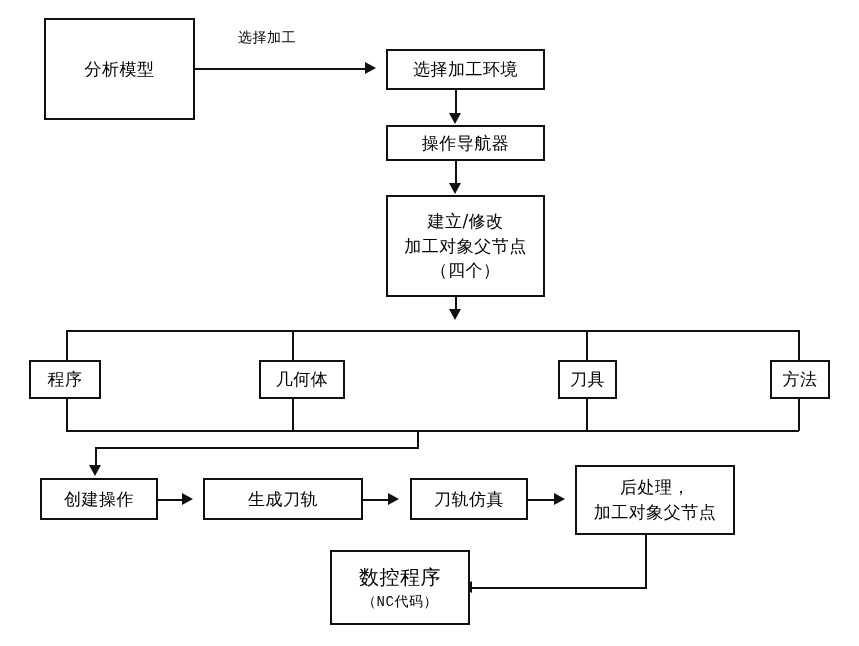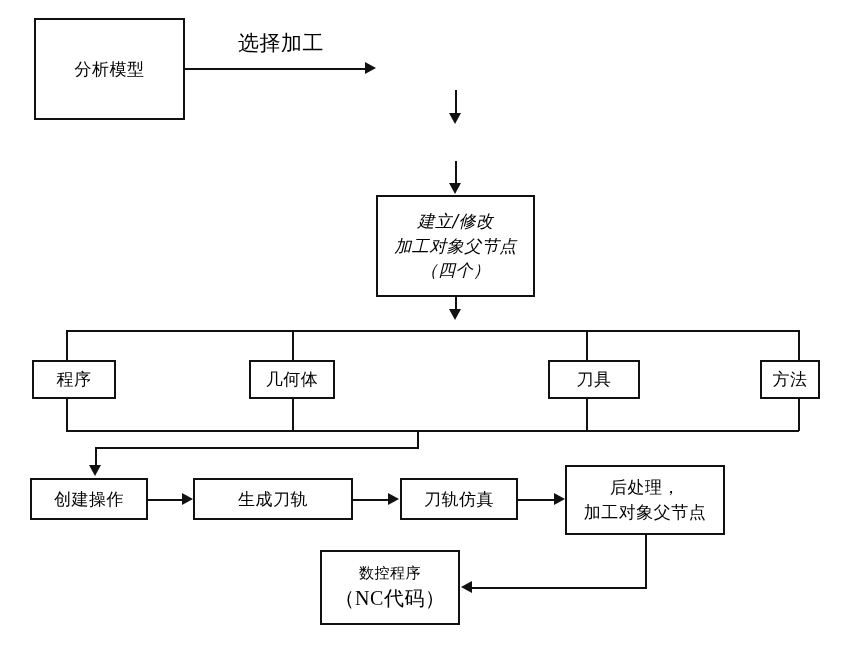--- a/index.html
+++ b/index.html
@@ -18,26 +18,27 @@
     background:#fff;
     display:flex;
     flex-direction:column;
     align-items:center;
     justify-content:center;
     text-align:center;
     font-size:17px;
     line-height:1.45;
     letter-spacing:0.5px;
     z-index:3;
+    margin-left:10px;
   }
   .node .line{display:block;white-space:nowrap;}
-  .node.mono .line{font-family:Liberation Serif, serif;font-size:20px;}
+  .node.mono .line{font-family:Liberation Mono, monospace;font-size:14px;}
   .edge-label{
     position:absolute;
-    font-size:21px;
+    font-size:14px;
     letter-spacing:0.5px;
     white-space:nowrap;
     z-index:4;
     background:transparent;
   }
   .hline{position:absolute;height:0;border-top:2px solid #111;z-index:1;}
   .vline{position:absolute;width:0;border-left:2px solid #111;z-index:1;}
   .arrow{position:absolute;width:0;height:0;z-index:2;}
   .arrow.down{border-left:6px solid transparent;border-right:6px solid transparent;border-top:11px solid #111;}
   .arrow.right{border-top:6px solid transparent;border-bottom:6px solid transparent;border-left:11px solid #111;}
@@ -45,37 +46,43 @@
 </style>
 </head>
 <body>
 
 <div id="canvas">
 
   <div class="node" style="left:34px;top:18px;width:151px;height:102px;">
     <span class="line">分析模型</span>
   </div>
 
+  <div class="node" style="left:376px;top:49px;width:159px;height:41px;">
+    <span class="line">选择加工环境</span>
+  </div>
 
+  <div class="node" style="left:376px;top:125px;width:159px;height:36px;">
+    <span class="line">操作导航器</span>
+  </div>
 
-  <div class="node" style="left:376px;top:195px;width:159px;height:102px;font-style:italic;">
+  <div class="node" style="left:376px;top:195px;width:159px;height:102px;">
     <span class="line">建立/修改</span>
     <span class="line">加工对象父节点</span>
     <span class="line">（四个）</span>
   </div>
 
-  <div class="node" style="left:32px;top:360px;width:84px;height:39px;">
+  <div class="node" style="left:19px;top:360px;width:72px;height:39px;">
     <span class="line">程序</span>
   </div>
 
   <div class="node" style="left:249px;top:360px;width:86px;height:39px;">
     <span class="line">几何体</span>
   </div>
 
-  <div class="node" style="left:548px;top:360px;width:92px;height:39px;">
+  <div class="node" style="left:548px;top:360px;width:59px;height:39px;">
     <span class="line">刀具</span>
   </div>
 
   <div class="node" style="left:760px;top:360px;width:60px;height:39px;">
     <span class="line">方法</span>
   </div>
 
   <div class="node" style="left:30px;top:478px;width:118px;height:42px;">
     <span class="line">创建操作</span>
   </div>
@@ -87,21 +94,21 @@
   <div class="node" style="left:193px;top:478px;width:160px;height:42px;">
     <span class="line">生成刀轨</span>
   </div>
 
   <div class="node" style="left:565px;top:465px;width:160px;height:70px;">
     <span class="line">后处理，</span>
     <span class="line">加工对象父节点</span>
   </div>
 
   <div class="node mono" style="left:320px;top:550px;width:140px;height:75px;">
-    <span class="line" style="font-family:Liberation Sans, sans-serif;font-size:15px;">数控程序</span>
+    <span class="line" style="font-family:Liberation Serif, serif;font-size:20px;">数控程序</span>
     <span class="line">（NC代码）</span>
   </div>
 
   <div class="edge-label" style="left:238px;top:29px;">选择加工</div>
 
   <div class="hline" style="left:185px;top:68px;width:180px;"></div>
   <div class="arrow right" style="left:365px;top:62px;"></div>
 
   <div class="vline" style="left:455px;top:90px;height:24px;"></div>
   <div class="arrow down" style="left:449px;top:113px;"></div>

